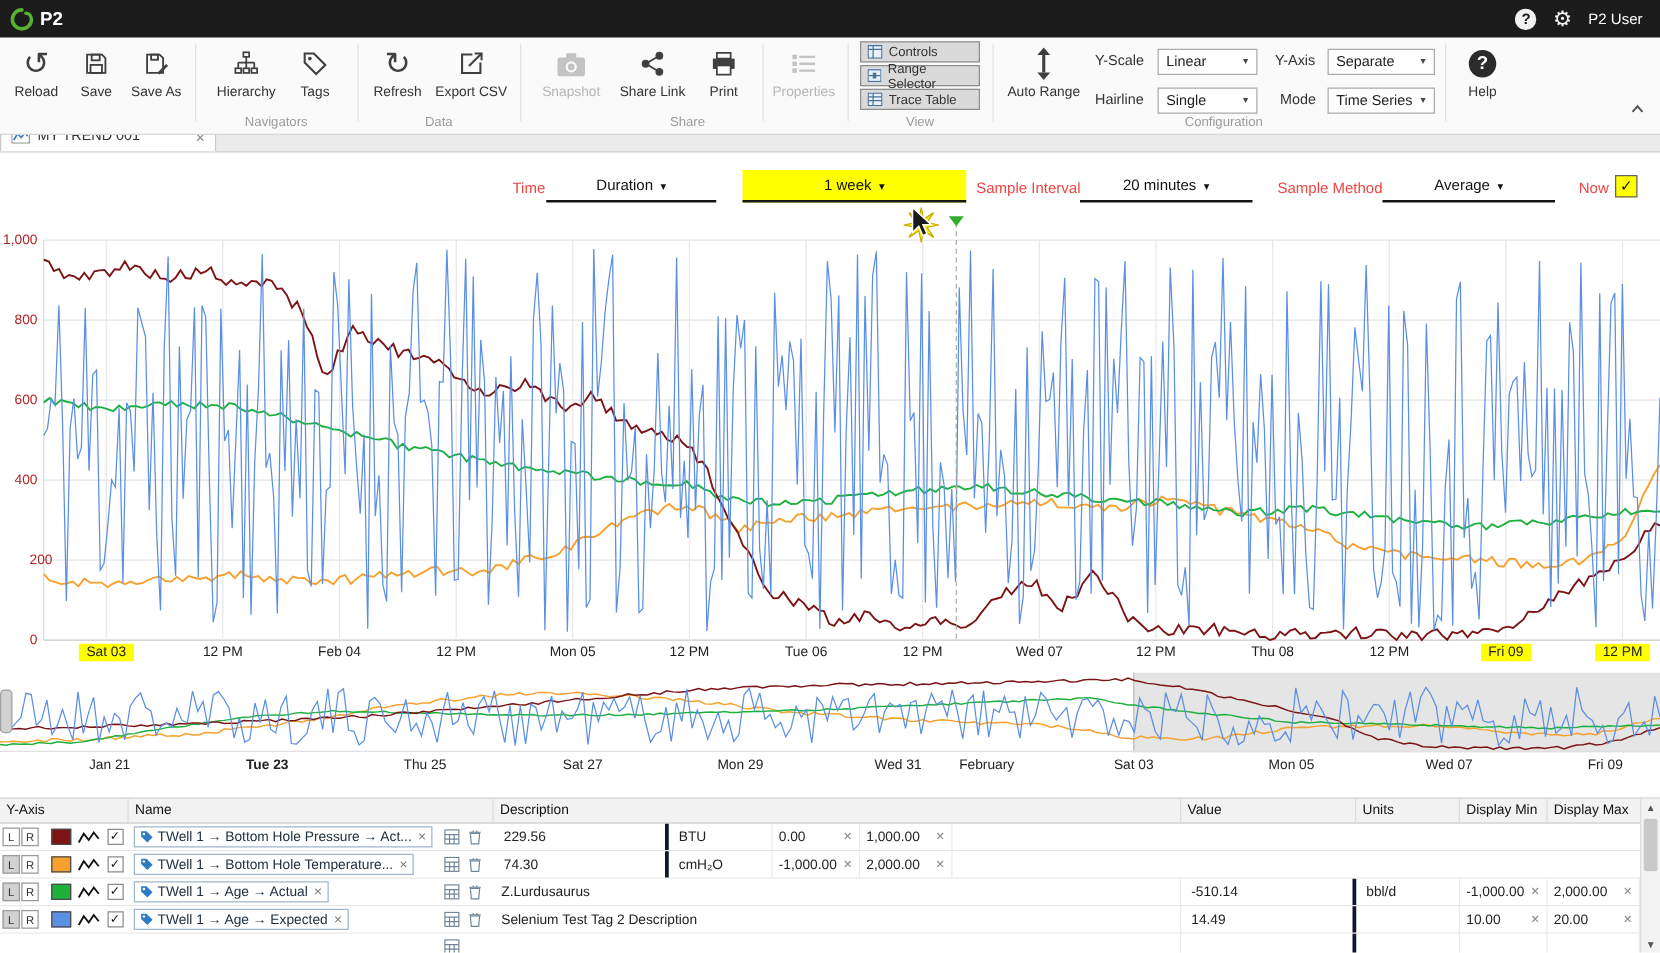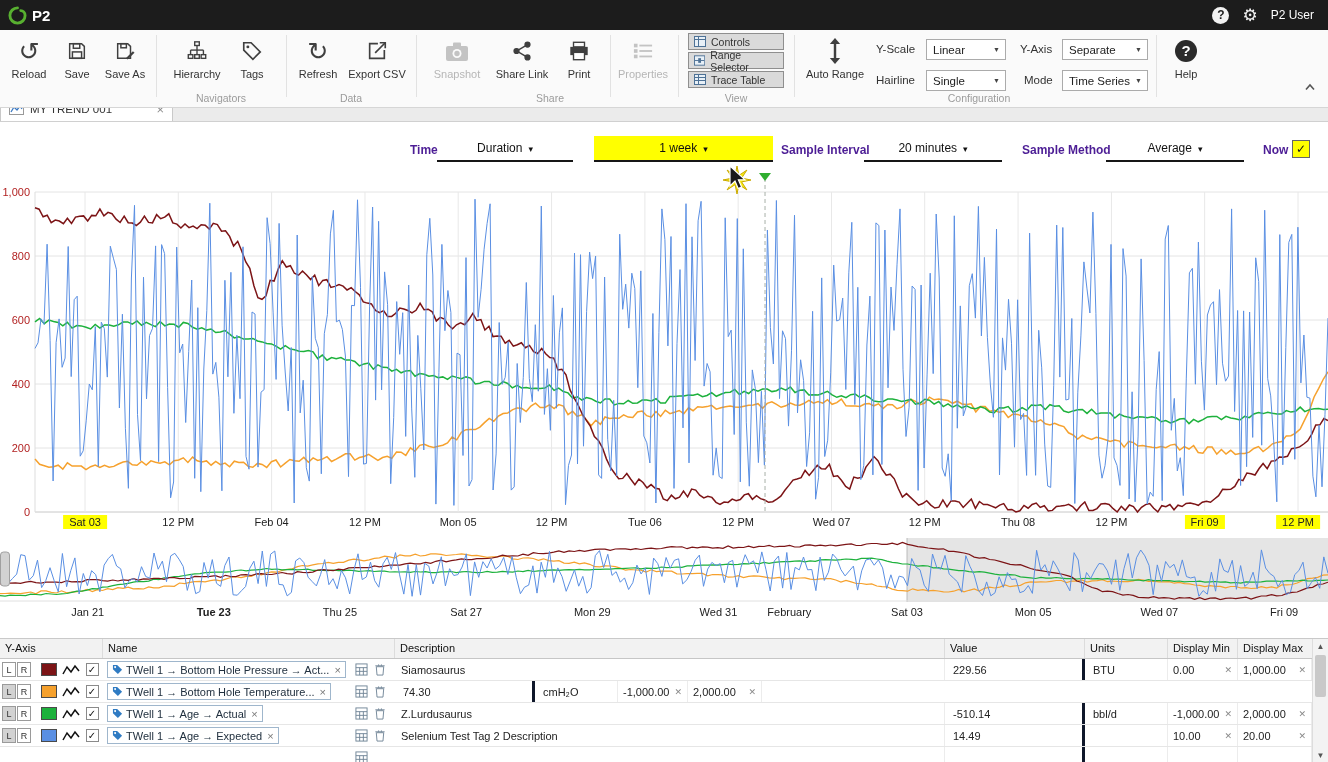--- a/index.html
+++ b/index.html
@@ -35,21 +35,21 @@
   .help-circle{width:22px;height:22px;border-radius:50%;background:#2b2b2b;color:#fff;font-weight:bold;font-size:15px;display:flex;align-items:center;justify-content:center;}
   .collapse-btn{position:absolute;left:1300px;top:48px;width:20px;height:18px;display:flex;align-items:center;justify-content:center;cursor:pointer;}
 
   
   .tabbar{position:absolute;left:0;top:95px;width:1328px;height:26px;background:#ebebeb;border-bottom:1px solid #d0d0d0;z-index:10;}
   .tab{position:absolute;left:0;top:1px;width:173px;height:25px;background:#fff;border:1px solid #c9c9c9;border-bottom:none;box-sizing:border-box;display:flex;align-items:center;gap:6px;padding:0 8px;font-size:11.5px;color:#333;cursor:pointer;}
   .tab-close{margin-left:auto;color:#8a8a8a;font-size:13px;cursor:pointer;}
 
   
   .toolrow{position:absolute;left:0;top:133px;width:1328px;height:37px;background:#fff;}
-  .tool-label{position:absolute;top:10px;font-size:12px;color:#4c1d95;white-space:nowrap;font-weight:bold;}
+  .tool-label{position:absolute;top:10px;font-size:12px;color:#ef4444;white-space:nowrap;}
   .linkdd{position:absolute;top:3px;height:26px;line-height:25px;text-align:center;font-size:12px;color:#111;border-bottom:2px solid #161616;cursor:pointer;box-sizing:border-box;white-space:nowrap;}
   .linkdd.yellow{background:#ffff00;}
   .caret{font-size:9px;margin-left:6px;}
   .now-cb{position:absolute;left:1292px;top:7px;width:16px;height:16px;border:1px solid #666;background:#ffff00;display:flex;align-items:center;justify-content:center;font-size:12px;color:#111;cursor:pointer;}
 
   
   .chart-wrap{position:absolute;left:0;top:170px;width:1328px;height:368px;background:#fff;}
   .ylab{position:absolute;left:0;width:30px;text-align:right;font-size:11px;color:#b22222;}
   .xlab{position:absolute;top:345px;transform:translateX(-50%);font-size:11px;color:#222;white-space:nowrap;padding:1px 6px;}
   .xlab.hl{background:#ffff00;}
@@ -362,21 +362,21 @@
       <line x1="35" x2="35" y1="22" y2="342" stroke="#dddddd"></line>
       <polyline points="35.0,289.1 39.6,294.3 44.3,295.7 48.9,297.3 53.5,296.7 58.2,295.2 62.8,299.1 67.4,292.8 72.1,296.1 76.7,296.1 81.3,296.1 86.0,299.7 90.6,296.7 95.2,295.1 99.9,297.4 104.5,295.3 109.2,297.3 113.8,296.4 118.4,294.0 123.1,292.1 127.7,291.3 132.3,294.8 137.0,295.3 141.6,291.5 146.2,295.0 150.9,290.9 155.5,292.2 160.1,293.2 164.8,291.9 169.4,294.9 174.0,290.8 178.7,290.0 183.3,287.8 187.9,292.5 192.6,287.1 197.2,290.8 201.8,292.0 206.5,290.9 211.1,295.2 215.7,291.4 220.4,294.6 225.0,293.1 229.6,296.8 234.3,291.2 238.9,292.5 243.5,292.3 248.2,296.4 252.8,297.3 257.5,293.4 262.1,294.4 266.7,297.4 271.4,291.7 276.0,290.0 280.6,297.0 285.3,293.1 289.9,289.5 294.5,290.8 299.2,291.3 303.8,287.4 308.4,292.2 313.1,287.9 317.7,290.5 322.3,289.1 327.0,286.7 331.6,291.5 336.2,289.1 340.9,286.5 345.5,283.8 350.1,283.7 354.8,290.1 359.4,287.5 364.0,286.5 368.7,284.3 373.3,287.4 377.9,290.4 382.6,287.5 387.2,286.2 391.8,288.4 396.5,282.1 401.1,282.2 405.8,285.4 410.4,277.9 415.0,281.2 419.7,275.3 424.3,274.2 428.9,276.3 433.6,277.4 438.2,276.2 442.8,275.2 447.5,272.9 452.1,267.1 456.7,269.8 461.4,262.2 466.0,259.7 470.6,259.4 475.3,259.6 479.9,257.1 484.5,252.6 489.2,248.4 493.8,251.2 498.4,246.0 503.1,243.5 507.7,243.1 512.3,239.8 517.0,237.9 521.6,238.3 526.2,241.6 530.9,236.0 535.5,233.2 540.2,237.6 544.8,237.5 549.4,234.9 554.1,238.5 558.7,234.6 563.3,236.1 568.0,244.6 572.6,241.3 577.2,246.3 581.9,244.8 586.5,250.1 591.1,255.8 595.8,250.2 600.4,254.3 605.0,247.0 609.7,248.5 614.3,248.1 618.9,248.3 623.6,244.9 628.2,247.1 632.8,247.4 637.5,241.9 642.1,241.0 646.7,245.7 651.4,247.2 656.0,241.6 660.6,246.4 665.3,240.2 669.9,243.7 674.5,242.2 679.2,240.5 683.8,243.7 688.5,237.8 693.1,240.7 697.7,236.7 702.4,237.2 707.0,236.6 711.6,235.3 716.3,239.2 720.9,237.8 725.5,236.7 730.2,236.0 734.8,236.9 739.4,237.3 744.1,236.3 748.7,235.3 753.3,234.9 758.0,233.7 762.6,238.3 767.2,233.4 771.9,231.9 776.5,234.4 781.1,237.3 785.8,235.8 790.4,233.0 795.0,235.0 799.7,235.2 804.3,233.3 808.9,230.4 813.6,233.2 818.2,231.6 822.8,233.2 827.5,229.7 832.1,234.3 836.8,232.6 841.4,229.1 846.0,235.8 850.7,236.1 855.3,236.1 859.9,236.4 864.6,234.0 869.2,233.5 873.8,235.8 878.5,233.8 883.1,238.5 887.7,234.4 892.4,234.7 897.0,238.7 901.6,237.2 906.3,232.8 910.9,229.3 915.5,231.3 920.2,234.7 924.8,233.0 929.4,227.1 934.1,229.8 938.7,228.9 943.3,229.8 948.0,230.5 952.6,233.3 957.2,231.2 961.9,233.9 966.5,234.4 971.2,233.8 975.8,241.9 980.4,236.4 985.1,236.6 989.7,241.2 994.3,240.2 999.0,242.3 1003.6,241.3 1008.2,247.5 1012.9,244.1 1017.5,244.4 1022.1,245.9 1026.8,245.7 1031.4,251.2 1036.0,252.0 1040.7,249.8 1045.3,253.7 1049.9,254.9 1054.6,253.2 1059.2,255.3 1063.8,256.6 1068.5,262.8 1073.1,265.0 1077.7,269.1 1082.4,265.1 1087.0,267.8 1091.6,269.5 1096.3,267.3 1100.9,268.3 1105.5,269.8 1110.2,271.5 1114.8,270.0 1119.5,271.1 1124.1,277.1 1128.7,271.4 1133.4,272.6 1138.0,276.0 1142.6,275.4 1147.3,276.6 1151.9,277.3 1156.5,277.8 1161.2,276.5 1165.8,277.7 1170.4,275.1 1175.1,274.3 1179.7,280.0 1184.3,276.7 1189.0,279.0 1193.6,275.5 1198.2,282.5 1202.9,283.3 1207.5,277.0 1212.1,277.1 1216.8,284.1 1221.4,279.5 1226.0,284.0 1230.7,280.3 1235.3,284.4 1239.9,283.5 1244.6,283.5 1249.2,282.1 1253.8,278.5 1258.5,276.6 1263.1,281.5 1267.8,278.0 1272.4,273.8 1277.0,272.4 1281.7,271.6 1286.3,265.9 1290.9,265.7 1295.6,263.1 1300.2,259.0 1304.8,249.6 1309.5,240.1 1314.1,227.0 1318.7,218.4 1323.4,209.0 1328.0,201.8 " fill="none" stroke="#f6a12d" stroke-width="1.5"></polyline>
       <polyline points="35.0,151.9 39.6,148.5 44.3,153.7 48.9,150.1 53.5,151.4 58.2,152.4 62.8,155.8 67.4,152.3 72.1,158.1 76.7,155.6 81.3,155.9 86.0,157.3 90.6,159.0 95.2,154.4 99.9,158.1 104.5,154.9 109.2,155.0 113.8,156.3 118.4,154.8 123.1,152.1 127.7,151.9 132.3,154.1 137.0,150.9 141.6,155.3 146.2,152.3 150.9,154.6 155.5,156.6 160.1,151.5 164.8,155.9 169.4,154.0 174.0,154.3 178.7,157.2 183.3,152.4 187.9,153.4 192.6,157.3 197.2,159.3 201.8,157.8 206.5,160.1 211.1,159.0 215.7,162.5 220.4,161.9 225.0,160.5 229.6,164.1 234.3,167.9 238.9,166.8 243.5,169.1 248.2,168.9 252.8,168.4 257.5,171.0 262.1,171.9 266.7,173.5 271.4,173.9 276.0,176.1 280.6,179.2 285.3,175.6 289.9,178.9 294.5,179.7 299.2,181.3 303.8,181.6 308.4,180.5 313.1,181.9 317.7,188.7 322.3,185.1 327.0,190.2 331.6,187.6 336.2,188.7 340.9,187.6 345.5,190.1 350.1,189.9 354.8,191.5 359.4,195.9 364.0,193.9 368.7,193.0 373.3,199.2 377.9,194.8 382.6,197.3 387.2,197.5 391.8,201.2 396.5,199.4 401.1,202.8 405.8,200.9 410.4,200.6 415.0,206.2 419.7,203.5 424.3,204.2 428.9,206.3 433.6,205.5 438.2,207.7 442.8,206.9 447.5,209.4 452.1,206.0 456.7,207.4 461.4,208.7 466.0,206.9 470.6,208.1 475.3,213.9 479.9,213.3 484.5,211.4 489.2,211.4 493.8,215.1 498.4,215.3 503.1,211.6 507.7,213.5 512.3,217.9 517.0,215.3 521.6,217.9 526.2,217.6 530.9,218.4 535.5,218.2 540.2,218.4 544.8,218.1 549.4,214.9 554.1,220.4 558.7,218.1 563.3,221.5 568.0,222.9 572.6,228.1 577.2,226.7 581.9,230.0 586.5,227.6 591.1,228.7 595.8,231.2 600.4,233.0 605.0,229.0 609.7,229.1 614.3,234.9 618.9,233.4 623.6,233.8 628.2,230.5 632.8,233.3 637.5,233.0 642.1,230.0 646.7,230.1 651.4,230.9 656.0,228.7 660.6,233.1 665.3,233.1 669.9,226.6 674.5,226.6 679.2,226.0 683.8,226.0 688.5,225.1 693.1,225.2 697.7,224.0 702.4,226.7 707.0,225.5 711.6,222.7 716.3,226.3 720.9,224.2 725.5,222.6 730.2,222.2 734.8,219.4 739.4,224.6 744.1,221.3 748.7,223.5 753.3,219.3 758.0,221.1 762.6,219.1 767.2,219.1 771.9,221.6 776.5,220.7 781.1,218.0 785.8,220.1 790.4,217.0 795.0,222.6 799.7,220.3 804.3,219.9 808.9,224.9 813.6,224.7 818.2,225.0 822.8,223.3 827.5,221.3 832.1,224.9 836.8,227.3 841.4,225.8 846.0,227.7 850.7,224.7 855.3,224.1 859.9,227.5 864.6,225.2 869.2,227.5 873.8,231.0 878.5,231.7 883.1,231.4 887.7,229.1 892.4,229.0 897.0,230.0 901.6,231.4 906.3,230.4 910.9,229.3 915.5,234.2 920.2,233.1 924.8,229.2 929.4,230.2 934.1,234.1 938.7,231.5 943.3,236.6 948.0,233.8 952.6,237.2 957.2,234.9 961.9,237.8 966.5,235.8 971.2,238.1 975.8,238.7 980.4,236.7 985.1,238.4 989.7,242.1 994.3,242.8 999.0,237.8 1003.6,238.0 1008.2,236.5 1012.9,242.2 1017.5,240.9 1022.1,237.6 1026.8,240.4 1031.4,235.0 1036.0,235.5 1040.7,234.8 1045.3,239.5 1049.9,234.7 1054.6,236.3 1059.2,235.8 1063.8,241.0 1068.5,242.4 1073.1,240.9 1077.7,239.7 1082.4,239.5 1087.0,243.4 1091.6,239.2 1096.3,244.0 1100.9,242.9 1105.5,243.0 1110.2,243.1 1114.8,248.0 1119.5,244.1 1124.1,246.2 1128.7,247.2 1133.4,248.5 1138.0,246.7 1142.6,247.0 1147.3,247.8 1151.9,246.8 1156.5,248.0 1161.2,251.7 1165.8,250.6 1170.4,252.9 1175.1,251.3 1179.7,249.1 1184.3,248.5 1189.0,253.6 1193.6,249.4 1198.2,251.8 1202.9,249.7 1207.5,246.9 1212.1,246.5 1216.8,246.4 1221.4,249.6 1226.0,246.3 1230.7,247.9 1235.3,248.7 1239.9,250.0 1244.6,246.3 1249.2,247.6 1253.8,244.0 1258.5,242.6 1263.1,243.6 1267.8,242.2 1272.4,243.3 1277.0,244.0 1281.7,244.0 1286.3,240.6 1290.9,242.1 1295.6,241.2 1300.2,237.1 1304.8,241.6 1309.5,239.6 1314.1,238.8 1318.7,238.6 1323.4,239.4 1328.0,239.2 " fill="none" stroke="#1db13c" stroke-width="1.5"></polyline>
       <polyline points="35.0,37.8 39.1,39.2 43.1,46.8 47.2,45.2 51.2,52.6 55.3,50.0 59.3,51.0 63.4,53.7 67.4,48.2 71.5,53.5 75.5,47.1 79.6,46.3 83.6,45.9 87.7,50.9 91.7,45.4 95.8,45.8 99.9,39.0 103.9,45.9 108.0,42.4 112.0,43.7 116.1,49.2 120.1,52.5 124.2,46.1 128.2,52.7 132.3,53.1 136.3,55.5 140.4,52.2 144.4,46.2 148.5,52.4 152.5,52.9 156.6,44.6 160.7,48.7 164.7,47.1 168.8,43.8 172.8,52.9 176.9,54.1 180.9,58.0 185.0,54.0 189.0,57.6 193.1,56.0 197.1,58.6 201.2,54.7 205.2,55.2 209.3,59.1 213.3,53.4 217.4,54.6 221.5,61.2 225.5,60.7 229.6,66.4 233.6,76.1 237.7,71.3 241.7,81.0 245.8,92.0 249.8,98.3 253.9,115.7 257.9,127.7 262.0,129.3 266.0,125.9 270.1,110.3 274.1,111.1 278.2,99.1 282.3,90.7 286.3,97.0 290.4,95.7 294.4,103.3 298.5,105.2 302.5,101.0 306.6,105.0 310.6,109.6 314.7,105.1 318.7,115.6 322.8,110.4 326.8,109.7 330.9,117.4 334.9,116.4 339.0,114.6 343.1,116.1 347.1,120.0 351.2,117.7 355.2,121.5 359.3,124.8 363.3,131.9 367.4,133.1 371.4,133.9 375.5,140.5 379.5,142.6 383.6,140.6 387.6,146.5 391.7,146.4 395.7,143.3 399.8,138.1 403.8,139.0 407.9,140.5 412.0,142.9 416.0,140.3 420.1,133.3 424.1,139.8 428.2,139.2 432.2,141.8 436.3,150.9 440.3,147.4 444.4,149.0 448.4,155.1 452.5,158.7 456.5,154.8 460.6,152.9 464.6,154.8 468.7,149.8 472.8,143.5 476.8,150.5 480.9,149.6 484.9,160.0 489.0,156.2 493.0,166.6 497.1,166.1 501.1,166.2 505.2,173.2 509.2,170.4 513.3,176.2 517.3,174.7 521.4,172.8 525.4,177.7 529.5,175.4 533.6,181.7 537.6,183.5 541.7,178.5 545.7,183.8 549.8,187.6 553.8,188.1 557.9,199.9 561.9,199.3 566.0,204.8 570.0,219.9 574.1,227.8 578.1,235.0 582.2,244.0 586.2,250.1 590.3,256.2 594.4,266.5 598.4,270.4 602.5,277.8 606.5,289.1 610.6,297.7 614.6,303.2 618.7,308.7 622.7,308.4 626.8,303.5 630.8,309.3 634.9,314.7 638.9,309.1 643.0,312.5 647.0,317.9 651.1,314.6 655.2,318.3 659.2,318.9 663.3,329.0 667.3,330.6 671.4,325.2 675.4,328.8 679.5,327.1 683.5,321.1 687.6,326.9 691.6,319.1 695.7,320.1 699.7,325.1 703.8,327.9 707.8,326.3 711.9,327.4 716.0,332.3 720.0,334.4 724.1,332.1 728.1,332.4 732.2,329.1 736.2,330.6 740.3,329.5 744.3,324.9 748.4,323.7 752.4,329.3 756.5,325.6 760.5,328.6 764.6,330.0 768.6,332.3 772.7,331.7 776.8,329.1 780.8,326.1 784.9,320.3 788.9,315.4 793.0,310.1 797.0,309.0 801.1,307.7 805.1,300.4 809.2,305.4 813.2,300.5 817.3,295.4 821.3,298.7 825.4,298.9 829.4,294.2 833.5,306.5 837.6,305.8 841.6,310.5 845.7,316.5 849.7,319.1 853.8,307.1 857.8,308.3 861.9,307.2 865.9,297.1 870.0,291.9 874.0,286.6 878.1,291.0 882.1,299.3 886.2,305.2 890.2,304.2 894.3,308.8 898.4,318.7 902.4,327.1 906.5,323.6 910.5,327.4 914.6,331.2 918.6,335.1 922.7,333.5 926.7,330.7 930.8,335.1 934.8,338.0 938.9,337.2 942.9,329.9 947.0,336.8 951.0,330.9 955.1,331.1 959.2,332.1 963.2,337.4 967.3,333.2 971.3,329.0 975.4,338.4 979.4,331.5 983.5,334.6 987.5,334.5 991.6,336.1 995.6,337.8 999.7,335.1 1003.7,333.6 1007.8,339.8 1011.8,339.4 1015.9,342.0 1019.9,340.8 1024.0,335.4 1028.1,338.2 1032.1,334.5 1036.2,333.1 1040.2,337.4 1044.3,335.7 1048.3,340.9 1052.4,340.4 1056.4,336.4 1060.5,336.1 1064.5,335.6 1068.6,334.4 1072.6,336.6 1076.7,340.8 1080.7,335.7 1084.8,331.9 1088.9,340.6 1092.9,340.4 1097.0,338.6 1101.0,334.0 1105.1,333.6 1109.1,334.4 1113.2,338.7 1117.2,342.0 1121.3,336.3 1125.3,340.3 1129.4,335.0 1133.4,336.5 1137.5,342.0 1141.5,337.3 1145.6,334.6 1149.7,333.5 1153.7,338.3 1157.8,341.8 1161.8,335.7 1165.9,336.7 1169.9,334.5 1174.0,339.8 1178.0,335.2 1182.1,336.5 1186.1,333.4 1190.2,333.1 1194.2,333.9 1198.3,335.3 1202.3,332.2 1206.4,331.3 1210.5,332.3 1214.5,329.0 1218.6,325.7 1222.6,319.3 1226.7,319.6 1230.7,319.3 1234.8,316.4 1238.8,309.4 1242.9,310.6 1246.9,303.0 1251.0,303.7 1255.0,305.0 1259.1,298.5 1263.1,293.5 1267.2,298.7 1271.3,291.1 1275.3,290.7 1279.4,287.0 1283.4,287.2 1287.5,286.3 1291.5,278.7 1295.6,278.1 1299.6,276.9 1303.7,274.0 1307.7,270.8 1311.8,264.1 1315.8,255.0 1319.9,254.8 1323.9,248.5 1328.0,250.5 " fill="none" stroke="#7c1416" stroke-width="1.5"></polyline>
       <polyline points="35.0,178.4 38.0,172.8 41.0,148.8 44.0,154.3 47.1,74.2 50.1,170.3 53.1,311.0 56.1,172.6 59.1,148.9 62.1,197.3 65.1,188.1 68.2,76.5 71.2,206.6 74.2,129.7 77.2,126.2 80.2,286.2 83.2,280.8 86.2,250.8 89.3,214.0 92.3,219.8 95.3,156.7 98.3,296.4 101.3,152.2 104.3,158.5 107.3,207.1 110.3,76.2 113.4,88.2 116.4,99.4 119.4,238.0 122.4,144.2 125.4,258.3 128.4,318.3 131.4,108.0 134.5,35.3 137.5,244.4 140.5,290.6 143.5,107.2 146.5,228.9 149.5,165.6 152.5,158.4 155.6,75.9 158.6,291.6 161.6,74.6 164.6,83.6 167.6,217.4 170.6,327.8 173.6,312.0 176.7,77.1 179.7,182.8 182.7,174.0 185.7,252.5 188.7,181.4 191.7,110.0 194.7,308.3 197.8,137.7 200.8,321.7 203.8,199.0 206.8,140.6 209.8,33.2 212.8,204.1 215.8,192.4 218.9,227.2 221.9,320.8 224.9,110.3 227.9,206.8 230.9,102.3 233.9,243.3 236.9,165.2 240.0,228.7 243.0,76.8 246.0,286.4 249.0,299.2 252.0,142.0 255.0,144.0 258.0,297.1 261.0,222.2 264.1,219.6 267.1,47.7 270.1,73.6 273.1,142.1 276.1,209.4 279.1,53.4 282.1,155.2 285.2,202.0 288.2,241.0 291.2,177.5 294.2,333.0 297.2,65.0 300.2,242.9 303.2,210.2 306.3,297.7 309.3,311.1 312.3,106.7 315.3,168.3 318.3,177.7 321.3,303.8 324.3,163.7 327.4,144.5 330.4,63.9 333.4,40.3 336.4,151.8 339.4,150.1 342.4,159.5 345.4,186.0 348.5,306.6 351.5,135.4 354.5,135.7 357.5,29.8 360.5,117.3 363.5,294.1 366.5,293.4 369.6,136.9 372.6,37.0 375.6,230.1 378.6,51.3 381.6,219.9 384.6,101.9 387.6,134.7 390.7,313.7 393.7,247.5 396.7,131.6 399.7,184.3 402.7,142.7 405.7,266.4 408.7,115.0 411.7,238.9 414.8,307.3 417.8,165.4 420.8,218.6 423.8,280.0 426.8,84.7 429.8,48.3 432.8,105.0 435.9,334.1 438.9,202.6 441.9,74.4 444.9,160.7 447.9,120.5 450.9,142.5 453.9,335.4 457.0,183.2 460.0,184.7 463.0,285.5 466.0,87.6 469.0,316.0 472.0,309.6 475.0,29.2 478.1,147.3 481.1,119.4 484.1,79.2 487.1,53.4 490.1,33.8 493.1,320.0 496.1,283.9 499.2,152.5 502.2,214.3 505.2,207.4 508.2,171.9 511.2,320.1 514.2,316.9 517.2,193.5 520.3,252.5 523.3,207.4 526.3,112.5 529.3,208.5 532.3,231.7 535.3,154.7 538.3,221.2 541.3,36.0 544.4,244.4 547.4,198.7 550.4,260.3 553.4,125.5 556.4,238.2 559.4,162.8 562.4,137.9 565.5,334.7 568.5,295.4 571.5,285.0 574.5,83.1 577.5,293.9 580.5,84.7 583.5,276.2 586.6,141.4 589.6,82.0 592.6,108.6 595.6,86.0 598.6,304.9 601.6,308.4 604.6,107.0 607.7,269.3 610.7,300.9 613.7,230.3 616.7,305.8 619.7,64.2 622.7,139.3 625.7,114.2 628.8,158.1 631.8,103.2 634.8,118.5 637.8,217.7 640.8,100.9 643.8,266.0 646.8,272.8 649.9,293.0 652.9,143.5 655.9,333.0 658.9,162.4 661.9,38.9 664.9,69.6 667.9,175.9 671.0,66.5 674.0,318.4 677.0,173.4 680.0,99.6 683.0,257.9 686.0,33.7 689.0,292.9 692.0,66.8 695.1,190.5 698.1,50.8 701.1,31.3 704.1,216.1 707.1,193.5 710.1,201.8 713.1,305.2 716.2,277.9 719.2,306.5 722.2,308.5 725.2,47.8 728.2,166.6 731.2,160.1 734.2,264.5 737.3,48.6 740.3,311.9 743.3,78.8 746.3,252.2 749.3,316.2 752.3,199.9 755.3,218.4 758.4,292.6 761.4,221.3 764.4,295.2 767.4,60.0 770.4,157.7 773.4,194.0 776.4,30.5 779.5,228.6 782.5,160.8 785.5,168.6 788.5,256.1 791.5,180.8 794.5,45.2 797.5,242.9 800.6,189.8 803.6,210.6 806.6,296.5 809.6,262.8 812.6,141.3 815.6,329.2 818.6,307.3 821.7,107.9 824.7,286.5 827.7,270.2 830.7,202.9 833.7,95.1 836.7,151.0 839.7,149.7 842.7,128.1 845.8,219.5 848.8,102.8 851.8,52.3 854.8,234.5 857.8,117.3 860.8,309.6 863.8,295.3 866.9,175.0 869.9,126.1 872.9,304.9 875.9,52.9 878.9,55.5 881.9,294.5 884.9,60.0 888.0,217.8 891.0,117.0 894.0,160.4 897.0,94.8 900.0,38.9 903.0,199.3 906.0,266.5 909.1,237.2 912.1,116.0 915.1,119.4 918.1,320.4 921.1,115.0 924.1,298.0 927.1,204.1 930.2,103.2 933.2,203.6 936.2,44.0 939.2,108.0 942.2,298.0 945.2,306.3 948.2,283.8 951.3,330.5 954.3,45.8 957.3,258.2 960.3,135.9 963.3,245.9 966.3,236.4 969.3,115.7 972.3,103.7 975.4,148.1 978.4,36.4 981.4,165.9 984.4,87.4 987.4,167.3 990.4,215.0 993.4,247.3 996.5,59.1 999.5,305.0 1002.5,167.9 1005.5,200.1 1008.5,129.3 1011.5,173.2 1014.5,277.2 1017.6,129.8 1020.6,249.6 1023.6,243.4 1026.6,305.4 1029.6,63.1 1032.6,212.9 1035.6,305.3 1038.7,160.3 1041.7,197.8 1044.7,274.1 1047.7,316.0 1050.7,317.4 1053.7,215.4 1056.7,55.1 1059.8,207.1 1062.8,57.5 1065.8,230.0 1068.8,229.2 1071.8,148.5 1074.8,333.5 1077.8,222.2 1080.9,165.9 1083.9,91.9 1086.9,118.1 1089.9,143.0 1092.9,42.1 1095.9,143.4 1098.9,285.2 1102.0,308.2 1105.0,295.7 1108.0,268.8 1111.0,74.4 1114.0,287.9 1117.0,295.4 1120.0,315.4 1123.0,78.6 1126.1,106.1 1129.1,329.0 1132.1,221.8 1135.1,331.8 1138.1,266.1 1141.1,88.9 1144.1,190.6 1147.2,334.1 1150.2,322.1 1153.2,326.3 1156.2,219.5 1159.2,181.6 1162.2,330.6 1165.2,69.1 1168.3,55.5 1171.3,260.3 1174.3,228.4 1177.3,300.9 1180.3,287.7 1183.3,325.6 1186.3,208.1 1189.4,102.8 1192.4,98.3 1195.4,214.2 1198.4,72.1 1201.4,191.2 1204.4,240.1 1207.4,145.0 1210.5,135.0 1213.5,131.7 1216.5,214.7 1219.5,119.6 1222.5,193.2 1225.5,211.2 1228.5,206.1 1231.6,38.9 1234.6,241.5 1237.6,140.5 1240.6,315.5 1243.6,140.9 1246.6,296.7 1249.6,142.0 1252.7,267.4 1255.7,87.8 1258.7,111.5 1261.7,275.2 1264.7,40.2 1267.7,208.7 1270.7,225.9 1273.7,270.8 1276.8,331.8 1279.8,64.6 1282.8,294.8 1285.8,177.6 1288.8,72.4 1291.8,64.4 1294.8,289.3 1297.9,57.2 1300.9,212.9 1303.9,165.0 1306.9,227.2 1309.9,228.1 1312.9,306.2 1315.9,326.8 1319.0,255.1 1322.0,316.8 1325.0,244.3 1328.0,148.0 " fill="none" stroke="#5a8fe3" stroke-width="1"></polyline>
       <line x1="765.0278" x2="765.0278" y1="8" y2="342" stroke="#a8b0a8" stroke-dasharray="4,3"></line>
       <polygon points="759.0278,3 771.0278,3 765.0278,11" fill="#2fae2f"></polygon>
     </svg>
   <div id="yLabels">
       <div class="ylab" style="top: 336px;">0</div>
-      <div class="ylab" style="top: 272px;">200</div>
+      <div class="ylab" style="top: 272px; padding-left: 12px;">200</div>
       <div class="ylab" style="top: 208px;">400</div>
       <div class="ylab" style="top: 144px;">600</div>
       <div class="ylab" style="top: 80px;">800</div>
       <div class="ylab" style="top: 16px;">1,000</div>
     </div>
   <div id="xLabels">
       <span class="xlab hl" style="left: 85.0391px;">Sat 03</span>
       <span class="xlab" style="left: 178.264px;">12 PM</span>
       <span class="xlab" style="left: 271.619px;">Feb 04</span>
       <span class="xlab" style="left: 364.974px;">12 PM</span>
@@ -469,21 +469,20 @@
               <line x1="9" y1="5" x2="9" y2="13" stroke="#6f8496"></line>
               <line x1="1" y1="9" x2="13" y2="9" stroke="#6f8496"></line>
             </svg></span>
           <span class="rowicon icon-trash"><svg width="12" height="13" viewBox="0 0 12 14">
               <path d="M2 4h8l-.8 9H2.8z" fill="none" stroke="#6f8496"></path>
               <line x1="1" y1="3" x2="11" y2="3" stroke="#6f8496"></line>
               <line x1="4.5" y1="3" x2="4.5" y2="1.5" stroke="#6f8496"></line>
               <line x1="7.5" y1="3" x2="7.5" y2="1.5" stroke="#6f8496"></line>
             </svg></span>
         </div>
-        <div class="td td-desc">Siamosaurus</div>
         <div class="td td-value">229.56</div>
         <div class="td td-units">BTU</div>
         <div class="td td-dmin">
           <span>0.00</span>
           <span class="clr">✕</span>
         </div>
         <div class="td td-dmax">
           <span>1,000.00</span>
           <span class="clr">✕</span>
         </div>

